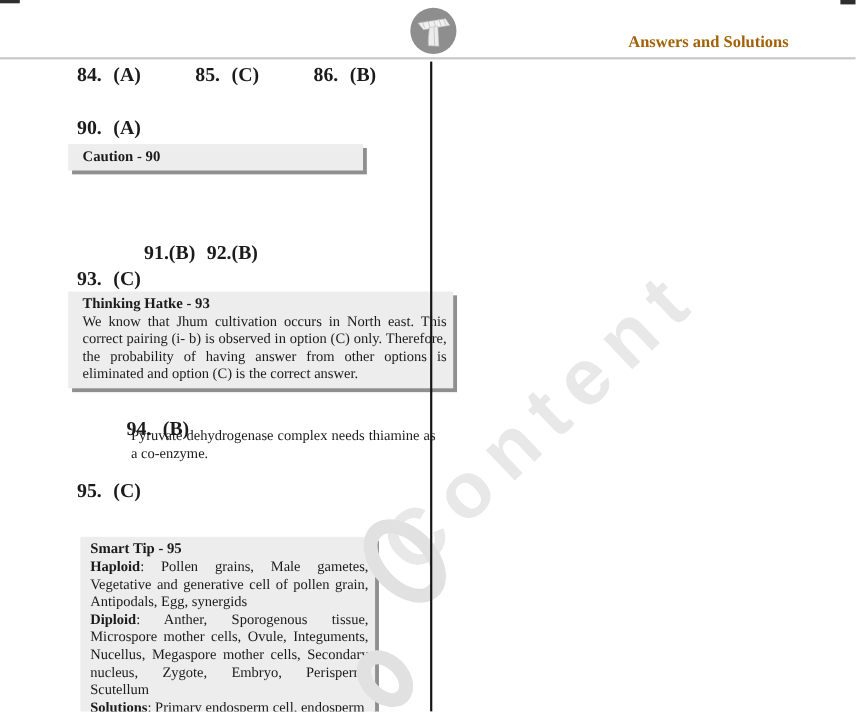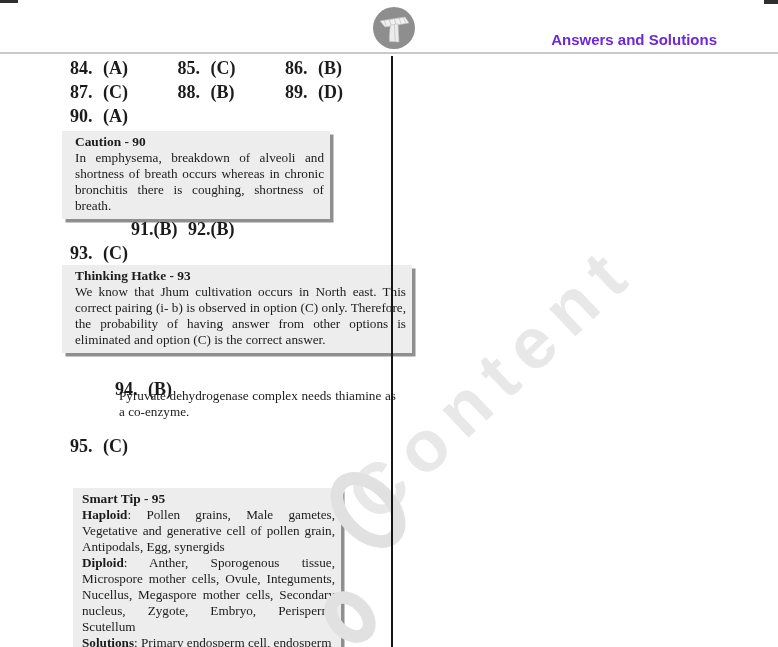--- a/index.html
+++ b/index.html
@@ -10,22 +10,22 @@
   .corner-mark{position:absolute;background:#2e2e2e;z-index:6;}
   .corner-left{left:0;top:0;width:18px;height:3px;}
   .corner-right{right:0;top:0;width:14px;height:4px;}
 
   
   .header-rule{position:absolute;left:0;top:52px;width:778px;height:2px;background:#c9c9c9;z-index:2;}
   .logo{position:absolute;left:372px;top:6px;width:44px;height:44px;z-index:3;}
   .logo svg{display:block;}
   .logo-reg{position:absolute;right:2px;top:2px;color:#ffffff;font-size:8px;
             font-family:"Liberation Sans",sans-serif;line-height:8px;}
-  .header-title{position:absolute;top:31px;right:61px;font-family:Liberation Sans, sans-serif;
-                font-weight:bold;font-size:15px;color:#6d28d9;z-index:3;}
+  .header-title{position:absolute;top:31px;right:61px;font-family:Liberation Serif, serif;
+                font-weight:bold;font-size:15px;color:#a16207;z-index:3;}
 
   
   .column-divider{position:absolute;left:391px;top:56px;width:2px;height:591px;background:#151515;z-index:4;}
 
   
   .watermark{position:absolute;left:389px;top:452px;height:86px;line-height:86px;
              transform-origin:0 100%;transform:rotate(-43.5deg);
              font-family:"Liberation Sans",sans-serif;font-weight:bold;font-size:72px;
              letter-spacing:13px;color:#e8e8e8;white-space:nowrap;z-index:1;pointer-events:none;}
   .wm-frag{position:absolute;border:13px solid #e1e1e1;border-radius:50%;z-index:3;pointer-events:none;
@@ -82,39 +82,29 @@
   <div class="ans-row" style="top:60px;">
     <span class="pair">
       <span class="num">84.</span><span class="opt">(A)</span>
     </span><span class="pair">
       <span class="num">85.</span><span class="opt">(C)</span>
     </span><span class="pair last">
       <span class="num">86.</span><span class="opt">(B)</span>
     </span>
   </div>
 
-  <div class="ans-row" style="top:84px;">
-    <span class="pair">
-      <span class="num">87.</span><span class="opt">(C)</span>
-    </span><span class="pair">
-      <span class="num">88.</span><span class="opt">(B)</span>
-    </span><span class="pair last">
-      <span class="num">89.</span><span class="opt">(D)</span>
-    </span>
-  </div>
 
   <div class="ans-row" style="top:108px;">
     <span class="pair last">
       <span class="num">90.</span><span class="opt">(A)</span>
     </span>
   </div>
 
   <div class="box box-caution">
     <div class="box-title">Caution - 90</div>
-    <p class="box-body">In emphysema, breakdown of alveoli and shortness of breath occurs whereas in chronic bronchitis there is coughing, shortness of breath.</p>
   </div>
 
   <div class="ans-row" style="top:221px;text-align:right;">
     <span class="pair">
       <span class="num">91.</span><span class="opt">(B)</span>
     </span><span class="pair last">
       <span class="num">92.</span><span class="opt">(B)</span>
     </span>
   </div>
 

